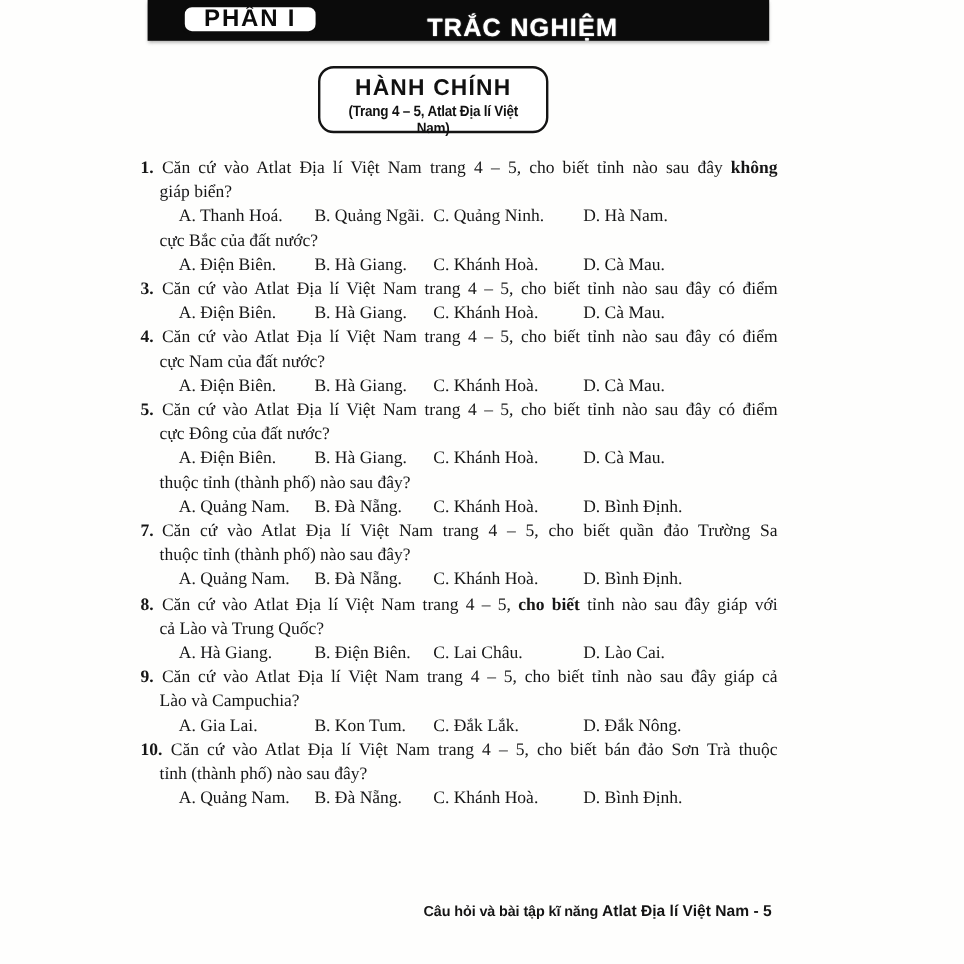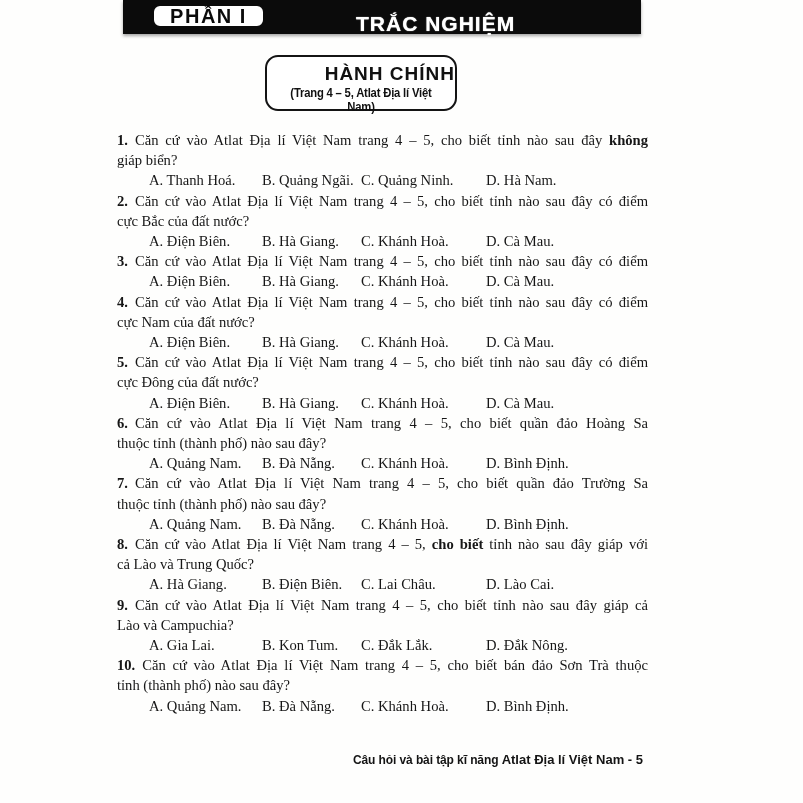--- a/index.html
+++ b/index.html
@@ -31,34 +31,34 @@
     font-weight:bold; font-size:21px; letter-spacing:1px; color:#ffffff;
     text-shadow:0 0 1px #fff;
   }
 
   
   .topic-box {
     position:absolute; left:265px; top:55px; width:192px; height:56px;
     background:#fff; border:2.5px solid #141414; border-radius:13px;
     text-align:center; font-family:"Liberation Sans", sans-serif; color:#111;
   }
-  .topic-title { margin-top:6px; font-weight:bold; font-size:19px; letter-spacing:1px;text-align:right; }
+  .topic-title { margin-top:6px; font-weight:bold; font-size:19px; letter-spacing:1px; }
   .topic-sub   { margin-top:1px; font-weight:bold; font-size:12.5px;
                  letter-spacing:-.2px; transform:scaleX(.9); transform-origin:center; }
 
   
   .questions {
     position:absolute; left:117px; top:130px; width:531px;
     font-size:14.6px; line-height:20.2px;
   }
   .q-block { }
   .q-line1 { text-align:justify; text-align-last:justify; white-space:normal; }
   .qnum    { font-weight:bold; padding-right:7px; }
   .q-bold  { font-weight:bold; }
-  .q-line2 { }
+  .q-line2 { margin-left:16px; }
   .q-opts  {
     margin-left:32px;
     display:grid;
     grid-template-columns:113px 99px 125px auto;
   }
   .q-opt { white-space:nowrap; }
 
   
   .footer {
     position:absolute; top:750px; left:0; right:160px;
@@ -89,21 +89,20 @@
       <div class="q-line1"><span class="qnum">1.</span><span>Căn cứ vào Atlat Địa lí Việt Nam trang 4 – 5, cho biết tỉnh nào sau đây </span><span class="q-bold">không</span></div>
       <div class="q-line2">giáp biển?</div>
       <div class="q-opts">
         <span class="q-opt">A. Thanh Hoá.</span>
         <span class="q-opt">B. Quảng Ngãi.</span>
         <span class="q-opt">C. Quảng Ninh.</span>
         <span class="q-opt">D. Hà Nam.</span>
       </div>
     </div>
     <div class="q-block">
-      <div class="q-line1"><span class="qnum">2.</span><span>Căn cứ vào Atlat Địa lí Việt Nam trang 4 – 5, cho biết tỉnh nào sau đây có điểm</span></div>
       <div class="q-line2">cực Bắc của đất nước?</div>
       <div class="q-opts">
         <span class="q-opt">A. Điện Biên.</span>
         <span class="q-opt">B. Hà Giang.</span>
         <span class="q-opt">C. Khánh Hoà.</span>
         <span class="q-opt">D. Cà Mau.</span>
       </div>
     </div>
     <div class="q-block">
       <div class="q-line1"><span class="qnum">3.</span><span>Căn cứ vào Atlat Địa lí Việt Nam trang 4 – 5, cho biết tỉnh nào sau đây có điểm</span></div>
@@ -128,21 +127,20 @@
       <div class="q-line1"><span class="qnum">5.</span><span>Căn cứ vào Atlat Địa lí Việt Nam trang 4 – 5, cho biết tỉnh nào sau đây có điểm</span></div>
       <div class="q-line2">cực Đông của đất nước?</div>
       <div class="q-opts">
         <span class="q-opt">A. Điện Biên.</span>
         <span class="q-opt">B. Hà Giang.</span>
         <span class="q-opt">C. Khánh Hoà.</span>
         <span class="q-opt">D. Cà Mau.</span>
       </div>
     </div>
     <div class="q-block">
-      <div class="q-line1"><span class="qnum">6.</span><span>Căn cứ vào Atlat Địa lí Việt Nam trang 4 – 5, cho biết quần đảo Hoàng Sa</span></div>
       <div class="q-line2">thuộc tỉnh (thành phố) nào sau đây?</div>
       <div class="q-opts">
         <span class="q-opt">A. Quảng Nam.</span>
         <span class="q-opt">B. Đà Nẵng.</span>
         <span class="q-opt">C. Khánh Hoà.</span>
         <span class="q-opt">D. Bình Định.</span>
       </div>
     </div>
     <div class="q-block">
       <div class="q-line1"><span class="qnum">7.</span><span>Căn cứ vào Atlat Địa lí Việt Nam trang 4 – 5, cho biết quần đảo Trường Sa</span></div>

